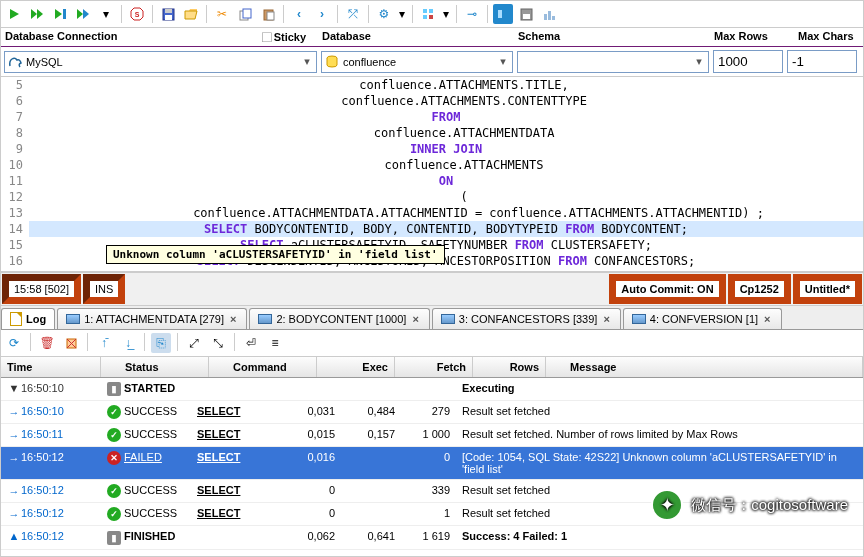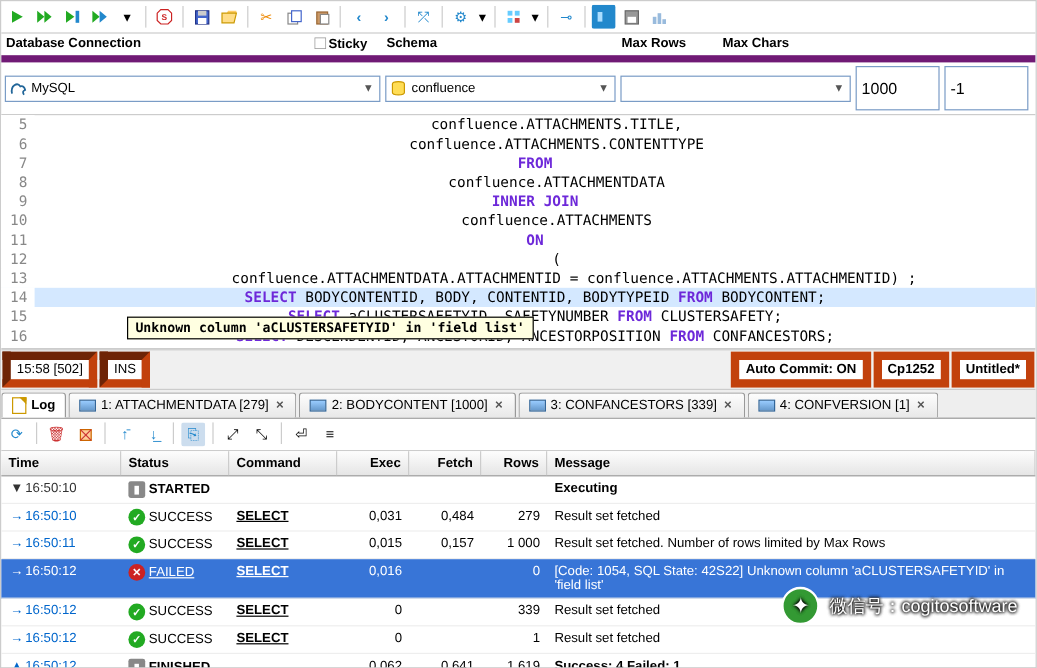--- a/index.html
+++ b/index.html
@@ -1,46 +1,46 @@
 <!DOCTYPE html>
 <html><head>
 <meta charset="utf-8">
 <style>
 * { box-sizing: border-box; margin:0; padding:0; }
 body { font-family: Tahoma, Arial, sans-serif; font-size:11px; background:#fff; color:#000; width:864px; height:557px; overflow:hidden; position:relative; border:1px solid #ccc;}
 .toolbar { display:flex; align-items:center; padding:3px; border-bottom:1px solid #ccc; gap:3px;}
 .tbtn { width:20px; height:20px; display:flex; align-items:center; justify-content:center; border:1px solid transparent; border-radius:2px; font-size:12px; cursor:pointer;}
 .sep { width:1px; height:18px; background:#ccc; margin:0 2px;}
-.labels { display:flex; padding:2px 4px; font-weight:bold; border-bottom:6px solid #701a75;}
+.labels { display:flex; padding:2px 4px; font-weight:bold; border-bottom:1px solid #701a75;}
 .lbl { font-size:11px;}
 .controls { display:flex; padding:3px; gap:4px; border-bottom:1px solid #ccc; align-items:center;}
 .combo { display:flex; align-items:center; border:1px solid #7a9cc6; background:#fff; height:22px; padding:0 2px;}
 .combo .ico { width:16px; height:16px; display:flex; align-items:center; justify-content:center; font-size:11px;}
 .combo .txt { flex:1; padding:0 3px;}
 .combo .arr { width:14px; text-align:center; color:#555;}
-.input { border:1px solid #7a9cc6; height:37px; padding:0 4px; background:#fff;}
+.input { border:1px solid #7a9cc6; height:23px; padding:0 4px; background:#fff;}
 .editor { font-family: Consolas, monospace; font-size:12px; height:195px; overflow:auto; position:relative; border-bottom:1px solid #ccc;}
 .line { display:flex; white-space:pre; line-height:16px;}
 .gut { width:28px; text-align:right; padding-right:6px; color:#888; background:#fff;}
 .code { flex:1;text-align:center;}
 .kw { color:#6d28d9; font-weight:bold;}
 .hl { background:#d4e8ff;}
 .tooltip { position:absolute; background:#ffffe1; border:1px solid #000; padding:2px 6px; font-size:11px; font-weight:bold;}
 .status { display:flex; border-top:1px solid #ccc; border-bottom:1px solid #ccc; background:#f0f0f0;}
 .scell { border:7px solid #c2410c; padding:2px 5px; margin:1px; background:#fff; font-size:11px;}
 .scell.st { border-style:inset;}
 .tabs { display:flex; background:#eee; border-bottom:1px solid #999; padding-top:2px;}
 .tab { display:flex; align-items:center; padding:3px 8px; border:1px solid #999; border-bottom:none; background:linear-gradient(#fdfdfd,#e8e8e8); margin-right:2px; border-radius:3px 3px 0 0; font-size:11px; gap:4px; cursor:pointer;}
 .tab.active { background:#fff; font-weight:bold;}
 .tab .x { color:#555; font-weight:bold; padding:0 2px;}
 .tabico { width:14px; height:10px; background:linear-gradient(#9cf,#69c); border:1px solid #369;}
 .logico { width:12px; height:14px; background:#fff; border:1px solid #c90; position:relative;}
 .logico:before{content:""; position:absolute; right:-1px; top:-1px; border:3px solid transparent; border-top-color:#c90; border-right-color:#c90;}
 .tool2 { display:flex; padding:3px; gap:4px; border-bottom:1px solid #ccc;}
-.gridh { display:flex; background:linear-gradient(#fdfdfd,#e5e5e5); border-bottom:1px solid #999; font-weight:bold;}
+.gridh { display:flex; background:linear-gradient(#fdfdfd,#e5e5e5); border-bottom:1px solid #999; font-weight:bold;gap:18px;}
 .gridh > div { padding:4px 6px; border-right:1px solid #ccc;}
 .grid { }
 .row { display:flex; border-bottom:1px solid #eee; padding:2px 0;}
 .row > div { padding:2px 6px;}
 .row.sel { background:#3875d7; color:#fff;}
 .c-time{width:100px;} .c-stat{width:90px;} .c-cmd{width:90px;} .c-exec{width:60px;text-align:right;} .c-fetch{width:60px;text-align:right;} .c-rows{width:55px;text-align:right;} .c-msg{flex:1;}
 .sico { display:inline-flex; width:14px; height:14px; border-radius:50%; align-items:center; justify-content:center; color:#fff; font-size:9px; font-weight:bold; margin-right:3px; vertical-align:middle;}
 .ok { background:#2a2;} .err{background:#c22;} .run{background:#888; border-radius:2px;}
 .arrow { width:14px; display:inline-block; text-align:center;} .bold{font-weight:bold;}
 .und { text-decoration:underline;}
@@ -154,20 +154,21 @@
       </svg>
     </span>
 </div>
 
 <div class="labels">
  <div class="lbl" style="width:257px">Database Connection</div>
  <div style="width:60px;display:flex;align-items:center;gap:2px">
       <span class="sq">□</span>
       <span class="lbl">Sticky</span>
     </div>
+ <div class="lbl" style="width:196px">Database</div>
  <div class="lbl" style="width:196px">Schema</div>
  <div class="lbl" style="width:84px">Max Rows</div>
  <div class="lbl">Max Chars</div>
 </div>
 
 <div class="controls">
  <div class="combo" style="width:313px">
    <span class="ico">
         <svg width="14" height="14">
           <path d="M2 11 Q1 6 4 4 Q7 2 9 5 Q12 4 13 8 Q10 9 12 12" fill="none" stroke="#269" stroke-width="1.5"></path>

